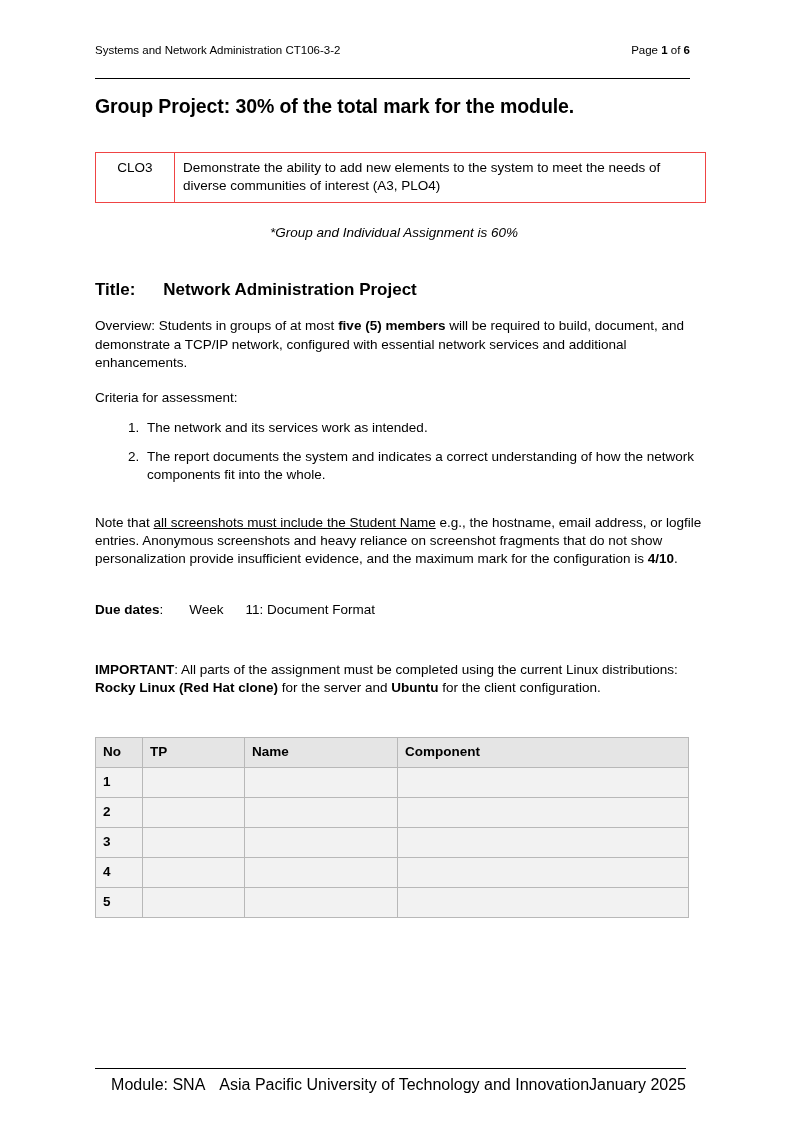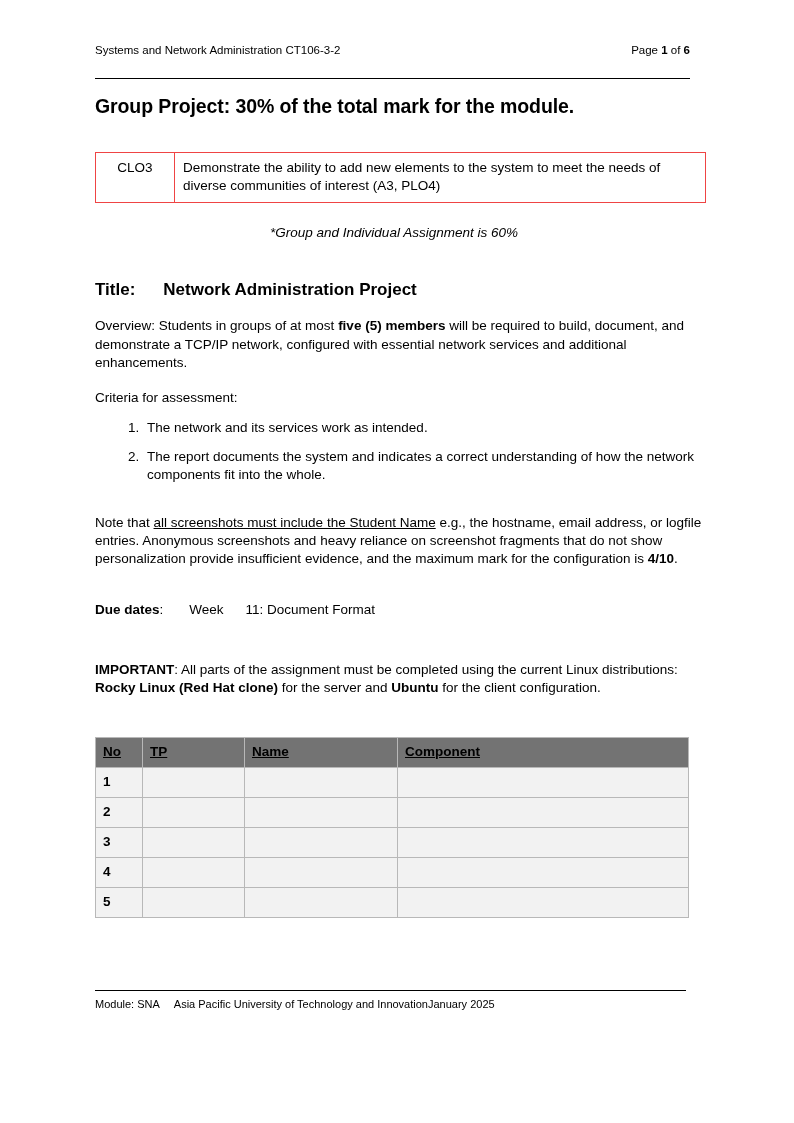--- a/index.html
+++ b/index.html
@@ -130,48 +130,47 @@
   }
   table.components th,
   table.components td {
     border: 1px solid #b8b8b8;
     padding: 6px 7px;
     text-align: left;
     vertical-align: top;
     height: 17px;
   }
   table.components th {
-    background: #737373;
-    font-weight: bold;
-    text-decoration: underline;
+    background: #e5e5e5;
+    font-weight: bold;
   }
   table.components td.rownum {
     background: #f2f2f2;
     font-weight: bold;
   }
   table.components td.cell {
     background: #f2f2f2;
   }
   table.components col.c1 { width: 47px; }
   table.components col.c2 { width: 102px; }
   table.components col.c3 { width: 153px; }
   table.components col.c4 { width: 291px; }
 
   
   .doc-footer {
     position: absolute;
     left: 95px;
-    top: 990px;
+    top: 1068px;
     width: 591px;
     border-top: 1.4px solid #000;
     padding-top: 7px;
     font-family: "Liberation Sans", sans-serif;
-    font-size: 11px;
+    font-size: 16px;
     display: flex;
-    justify-content: flex-start;
+    justify-content: flex-end;
   }
   .doc-footer .mid { margin-left: 14px; }
 </style>
 </head>
 <body>
 
 <div class="page">
 
   <div class="content">
 

